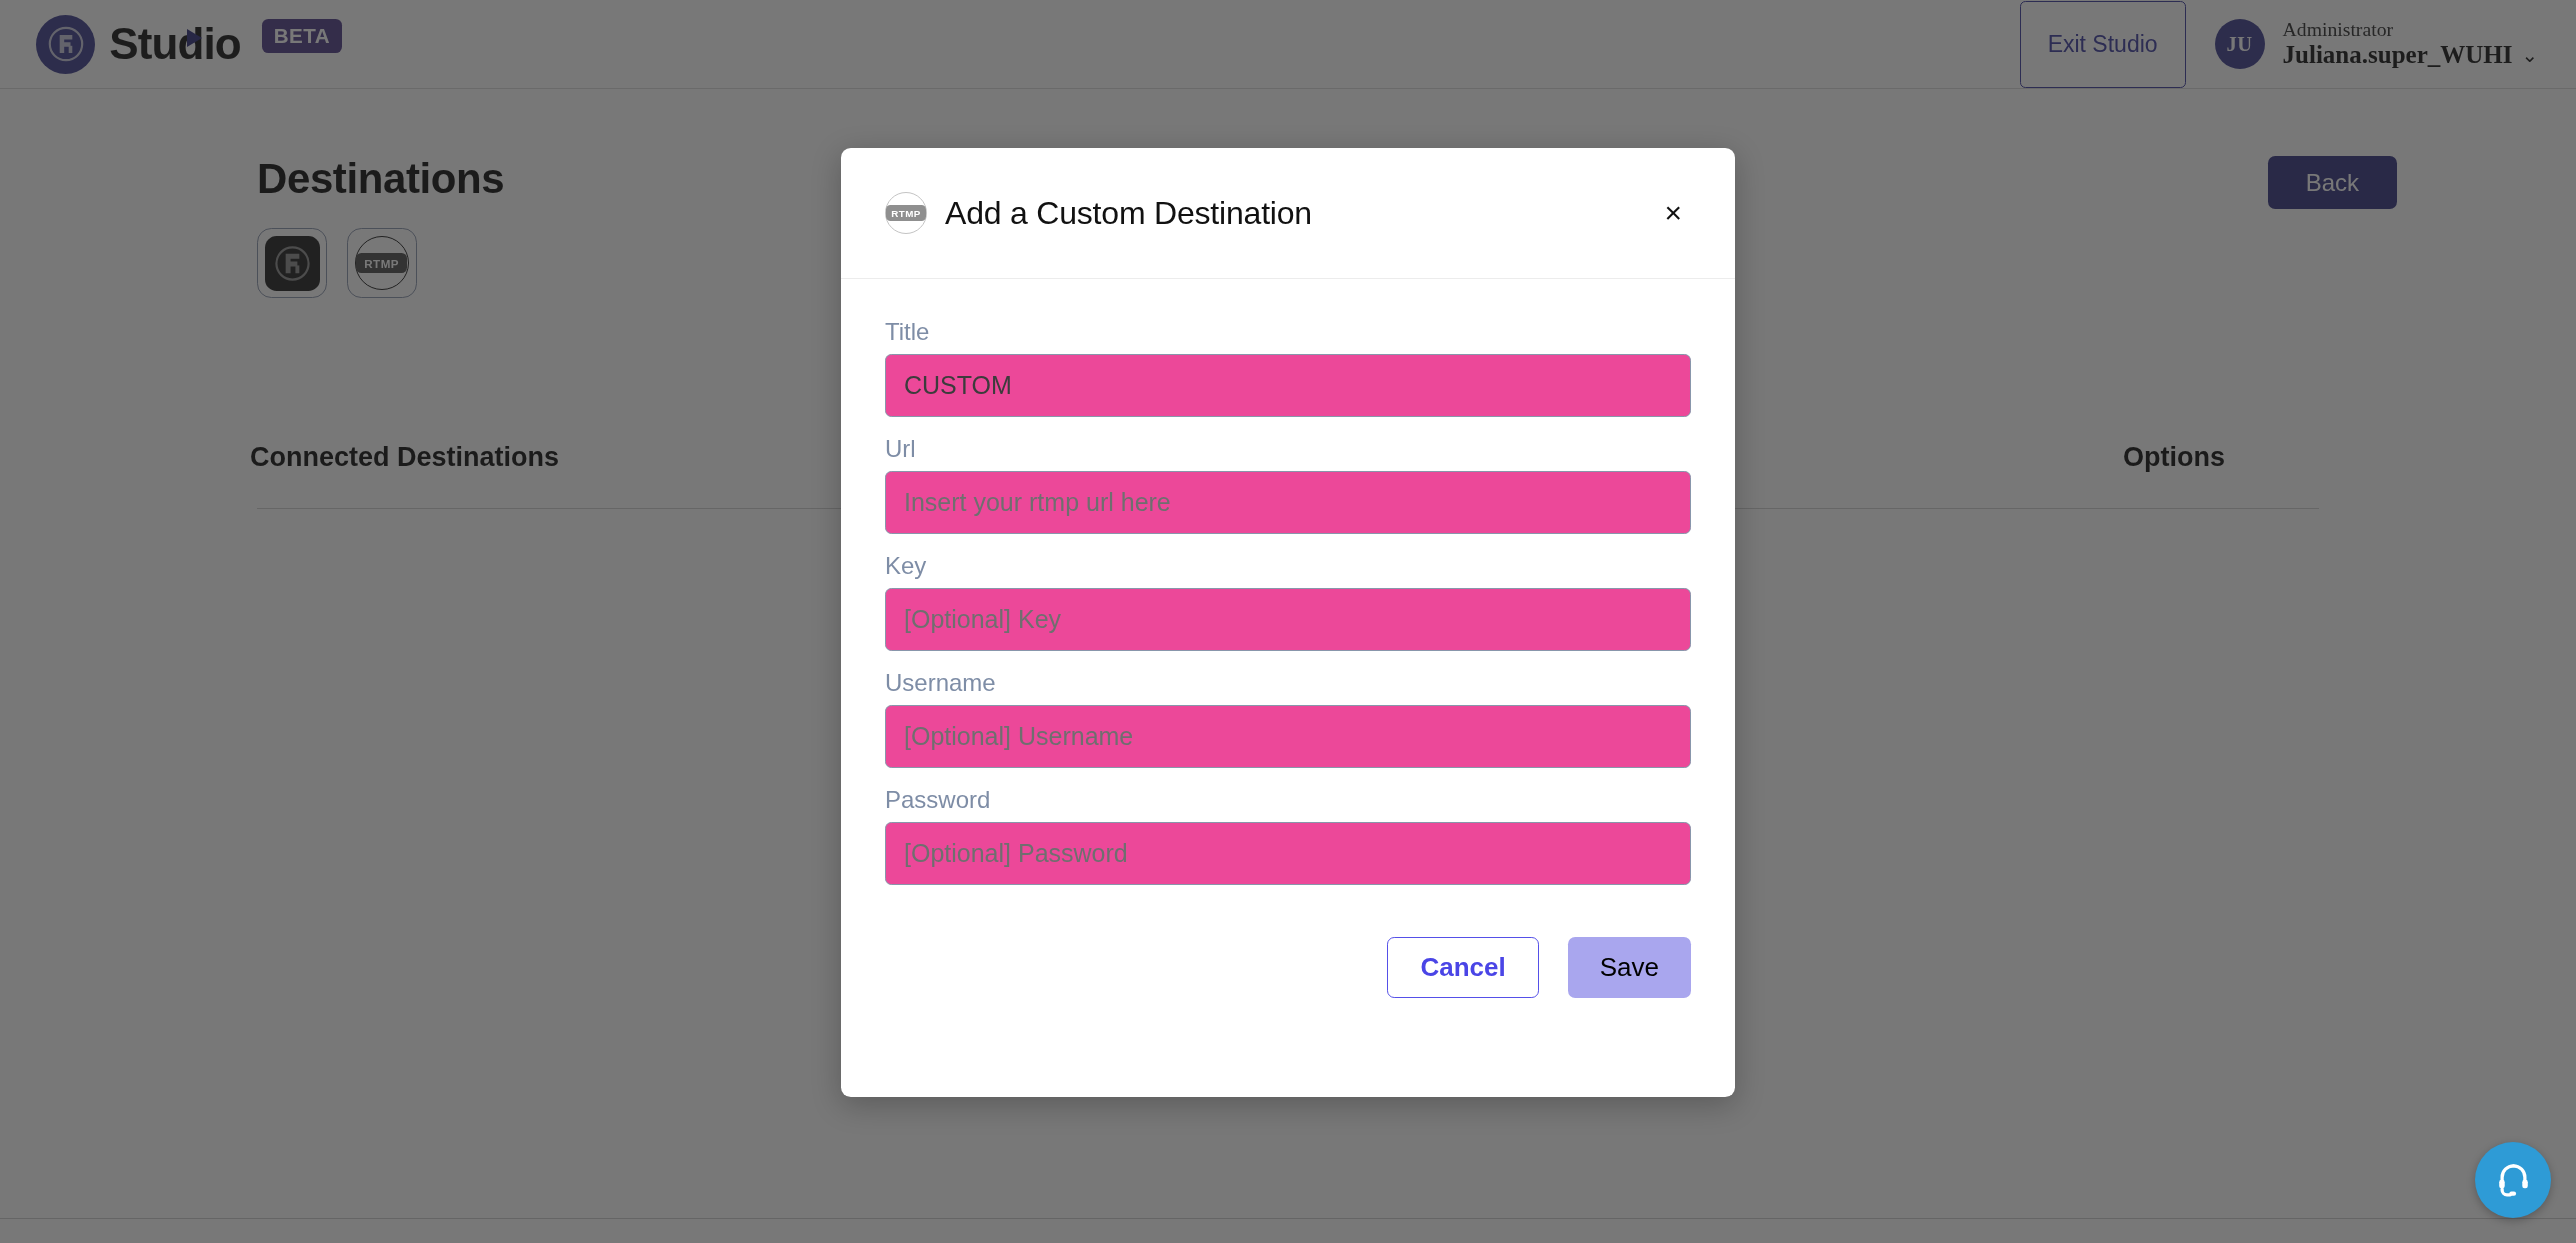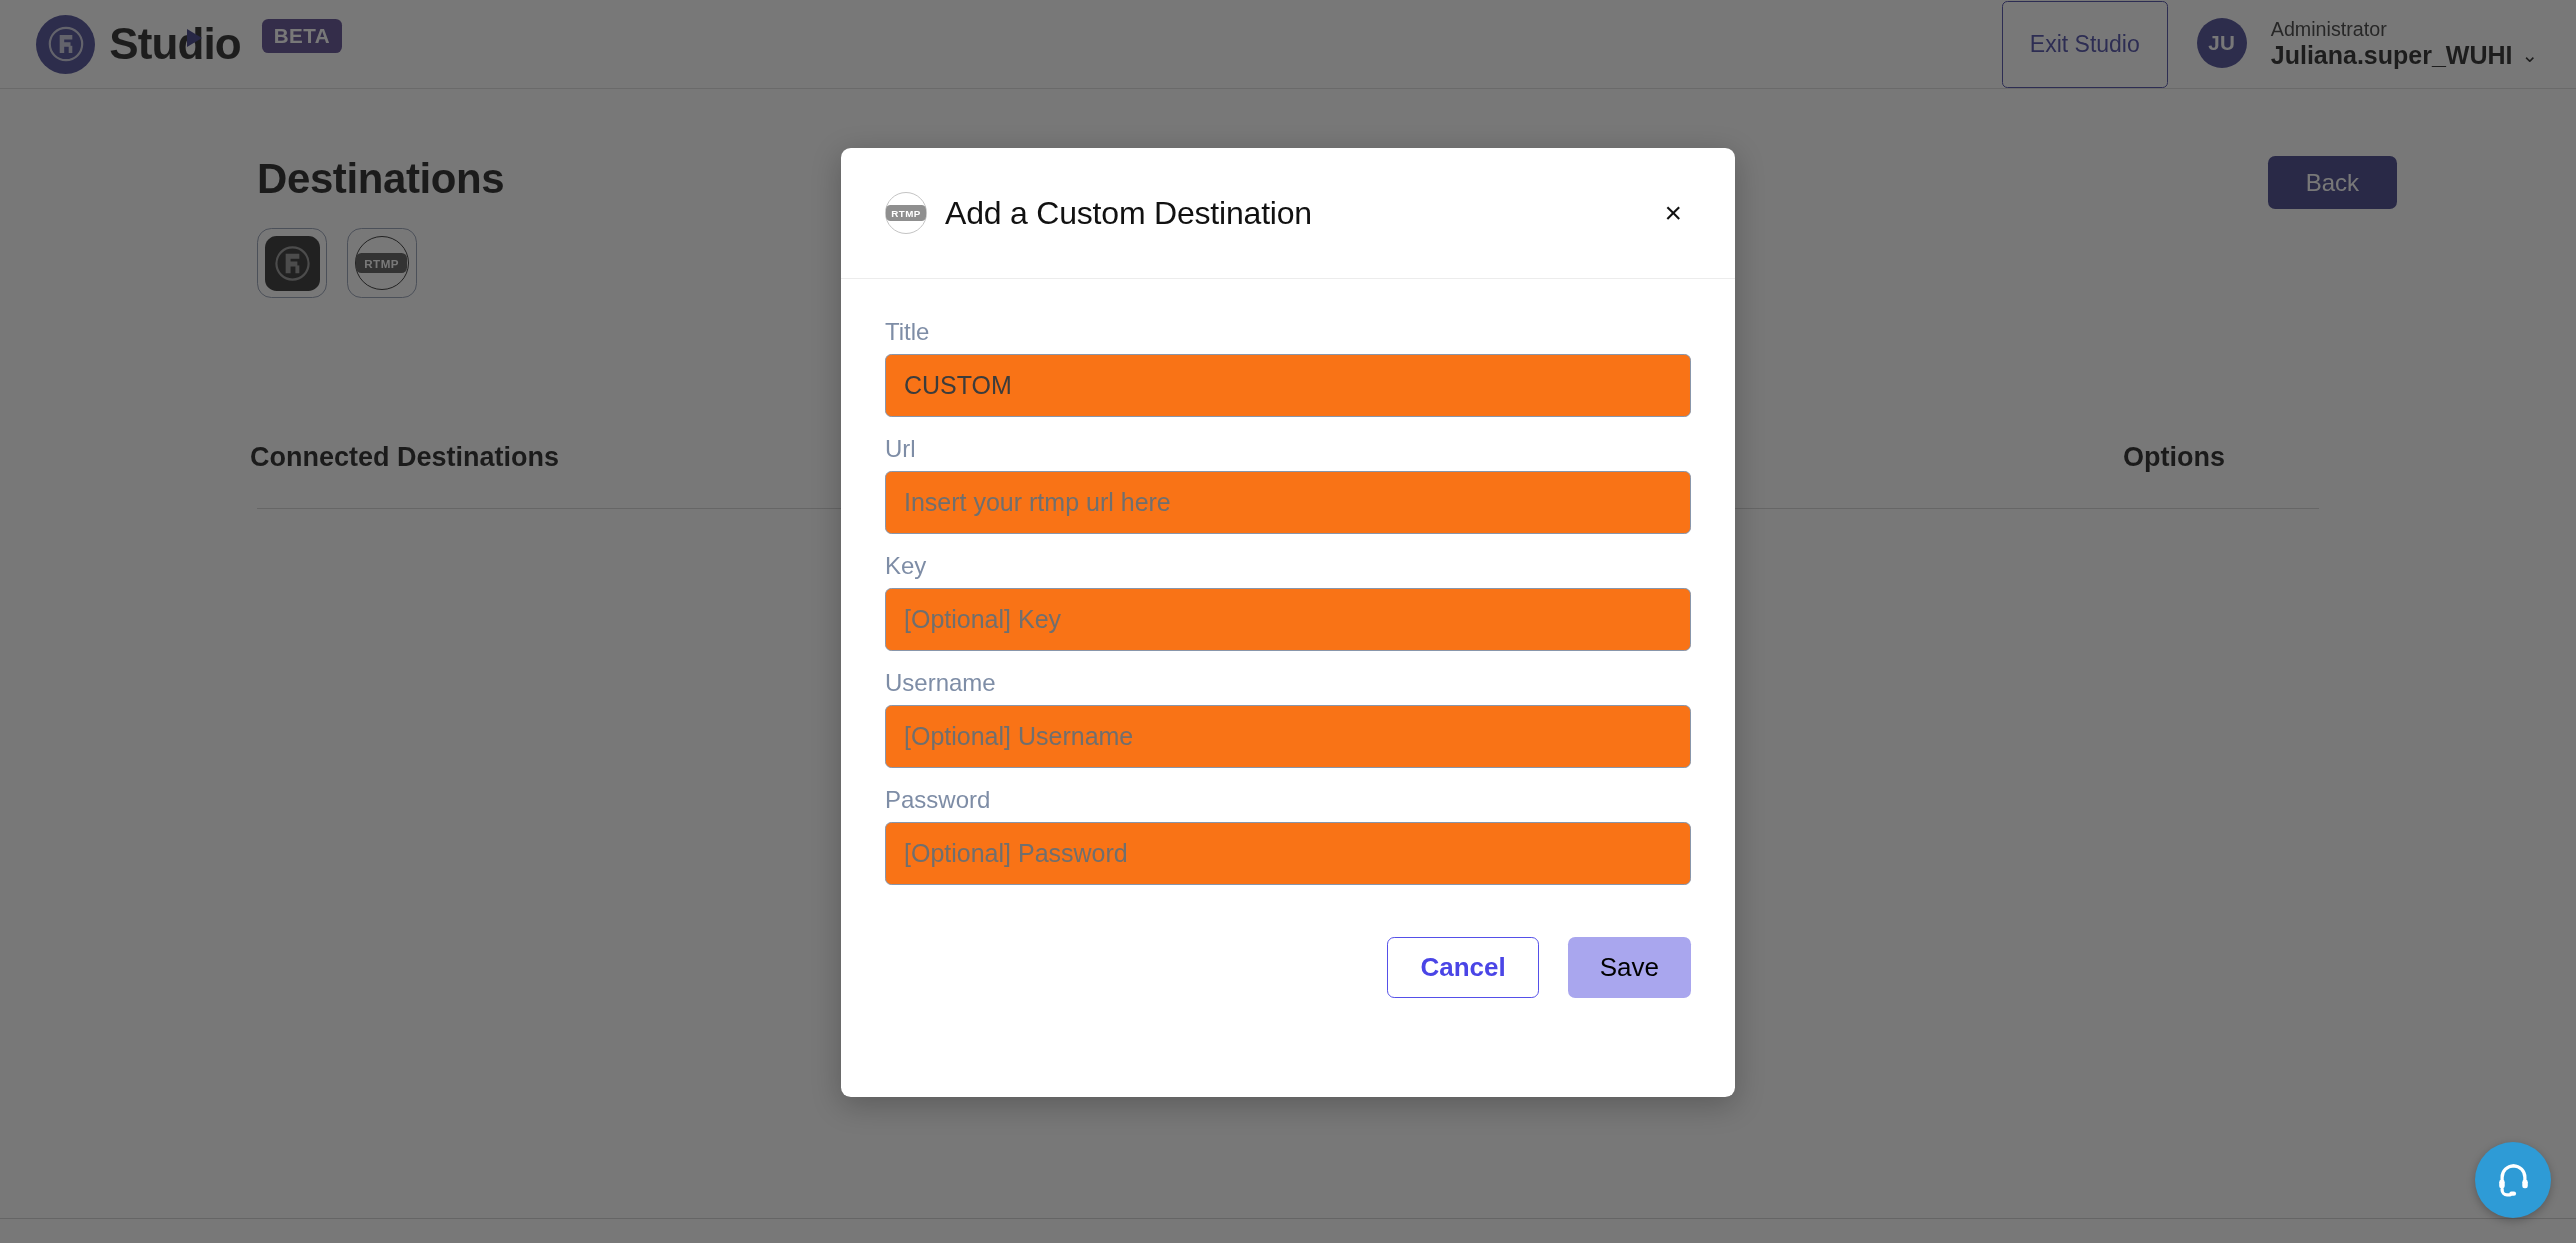--- a/index.html
+++ b/index.html
@@ -50,21 +50,21 @@
   }
   .header-right {
     margin-left: auto; margin-right: 38px;
     display: flex; align-items: center; gap: 29px;
   }
   .exit-btn {
     border: 1.8px solid #3b3b9e; color: #3b3b9e; background: transparent;
     font-size: 23px; font-family: inherit;
     padding: 29px 27px; border-radius: 5.4px; cursor: pointer;
   }
-  .user-block { display: flex; gap: 24px; }
+  .user-block { display: flex; align-items: center; gap: 18px; font-family: Liberation Serif, serif; }
   .avatar {
     width: 50px; height: 50px; border-radius: 50%;
     background: #3a3a8c; color: #ffffff;
     display: flex; align-items: center; justify-content: center;
     font-size: 20.6px; font-weight: 700; letter-spacing: 0.4px;
   }
   .user-text { line-height: 1.15; }
   .user-role { font-size: 19.7px; color: #2a2a2a; }
   .user-name { font-size: 25px; font-weight: 700; color: #111111; display:flex; align-items:center; gap:9px;}
   .chev { font-size: 19.7px; font-weight: 400; }
@@ -173,21 +173,21 @@
   .modal-body { padding: 39px 44px 0 44px; }
   .field { margin-bottom: 18px; }
   .field-label {
     display: block;
     font-size: 24px; color: #7e8da6; margin-bottom: 8px;
   }
   .field-input {
     width: 100%; height: 63px;
     border: 0.9px solid #8896ab; border-radius: 6.3px;
     font-size: 25px; font-family: inherit; color: #3c3c3c;
-    padding: 16px 18px; background: #f97316; outline: none;
+    padding: 16px 18px; background: #ec4899; outline: none;
   }
   .field-input::placeholder { color: #6f6f6f; }
   .modal-footer {
     display: flex; justify-content: flex-end; gap: 29px;
     padding: 34px 44px 39px 44px;
   }
   .btn {
     font-size: 26px; font-weight: 700; font-family: inherit;
     border-radius: 7.2px; cursor: pointer; padding: 0 32px; height: 61px;
   }

